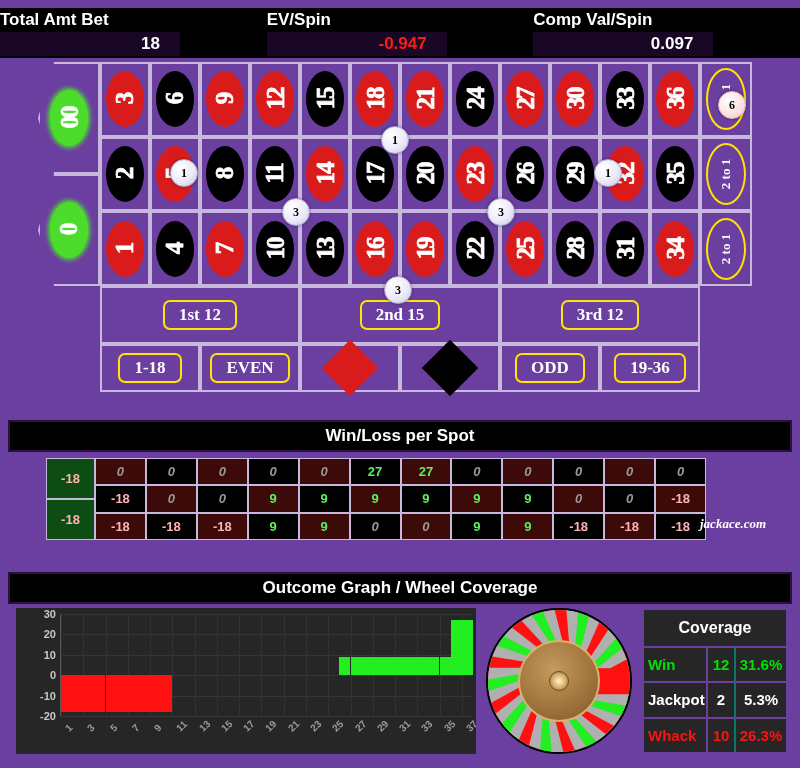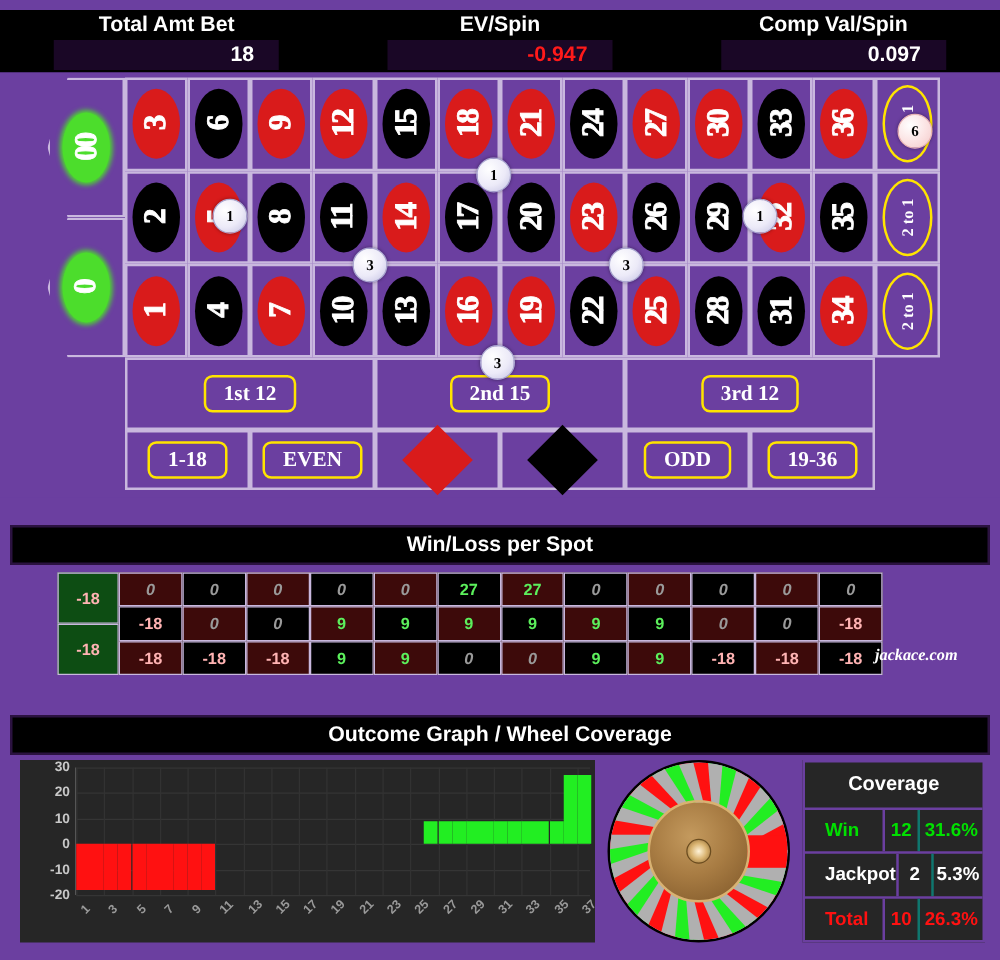--- a/index.html
+++ b/index.html
@@ -16,21 +16,21 @@
     border:2px solid #2b1240;
     box-sizing:border-box;
   }
 
   
   #stats-bar{
     position:absolute;left:0;top:4px;width:800px;height:54px;
     background:#000;border-top:4px solid #6b3fa0;box-sizing:border-box;
     display:flex;
   }
-  .stat-col{flex:1;display:flex;flex-direction:column;align-items:center;}
+  .stat-col{flex:1;display:flex;flex-direction:column;align-items:flex-start;}
   .stat-label{color:#fff;font-weight:bold;font-size:17px;line-height:24px;}
   .stat-valbox{
     width:180px;height:24px;background:#1a0726;
     display:flex;align-items:center;justify-content:flex-end;
     padding-right:20px;box-sizing:border-box;
   }
   .stat-val{font-weight:bold;font-size:17px;color:#fff;}
   .stat-val.neg{color:#ff1a1a;}
 
   
@@ -233,21 +233,21 @@
     color:#fff;font-weight:bold;font-size:16px;
   }
   .cov-row{
     flex:1;display:flex;align-items:center;
     border-top:2px solid #6b3fa0;
   }
   .cov-row>div{
     display:flex;align-items:center;font-weight:bold;font-size:15px;
     height:100%;box-sizing:border-box;
   }
-  .cov-name{flex:0 0 62px;padding-left:16px;}
+  .cov-name{flex:0 0 62px;padding-left:4px;}
   .cov-count{flex:0 0 28px;justify-content:center;border-left:2px solid #6b3fa0;}
   .cov-pct{flex:1;justify-content:center;border-left:2px solid #0f766e;}
   .cov-win{color:#00e000;}
   .cov-jack{color:#fff;}
   .cov-whack{color:#ff1111;}
 </style>
 </head>
 <body>
 
 <div id="stats-bar">
@@ -705,18 +705,18 @@
         <div class="cov-name cov-win">Win</div>
         <div class="cov-count cov-win">12</div>
         <div class="cov-pct cov-win">31.6%</div>
       </div>
       <div class="cov-row">
         <div class="cov-name cov-jack">Jackpot</div>
         <div class="cov-count cov-jack">2</div>
         <div class="cov-pct cov-jack">5.3%</div>
       </div>
       <div class="cov-row">
-        <div class="cov-name cov-whack">Total</div>
+        <div class="cov-name cov-whack">Whack</div>
         <div class="cov-count cov-whack">10</div>
         <div class="cov-pct cov-whack">26.3%</div>
       </div>
     </div>
 </div>
 
 </body></html>

